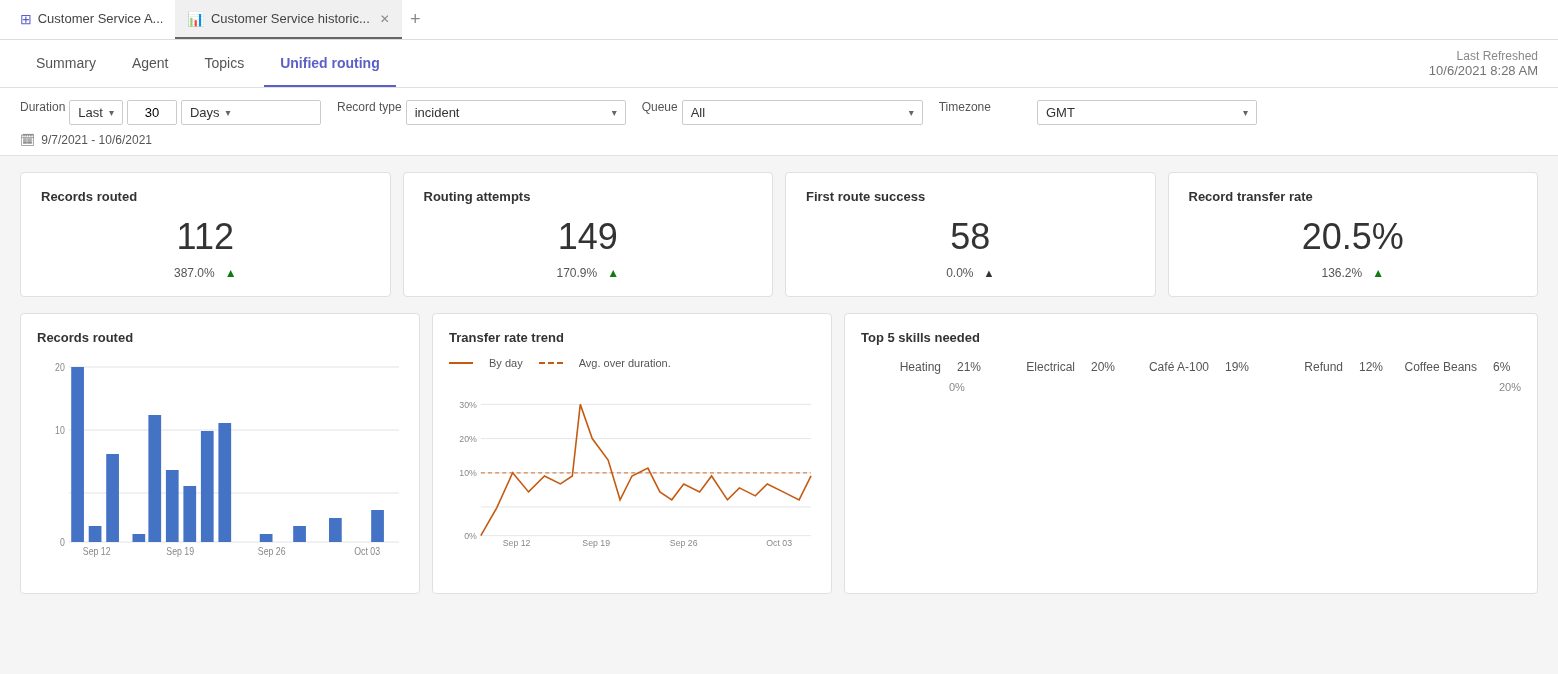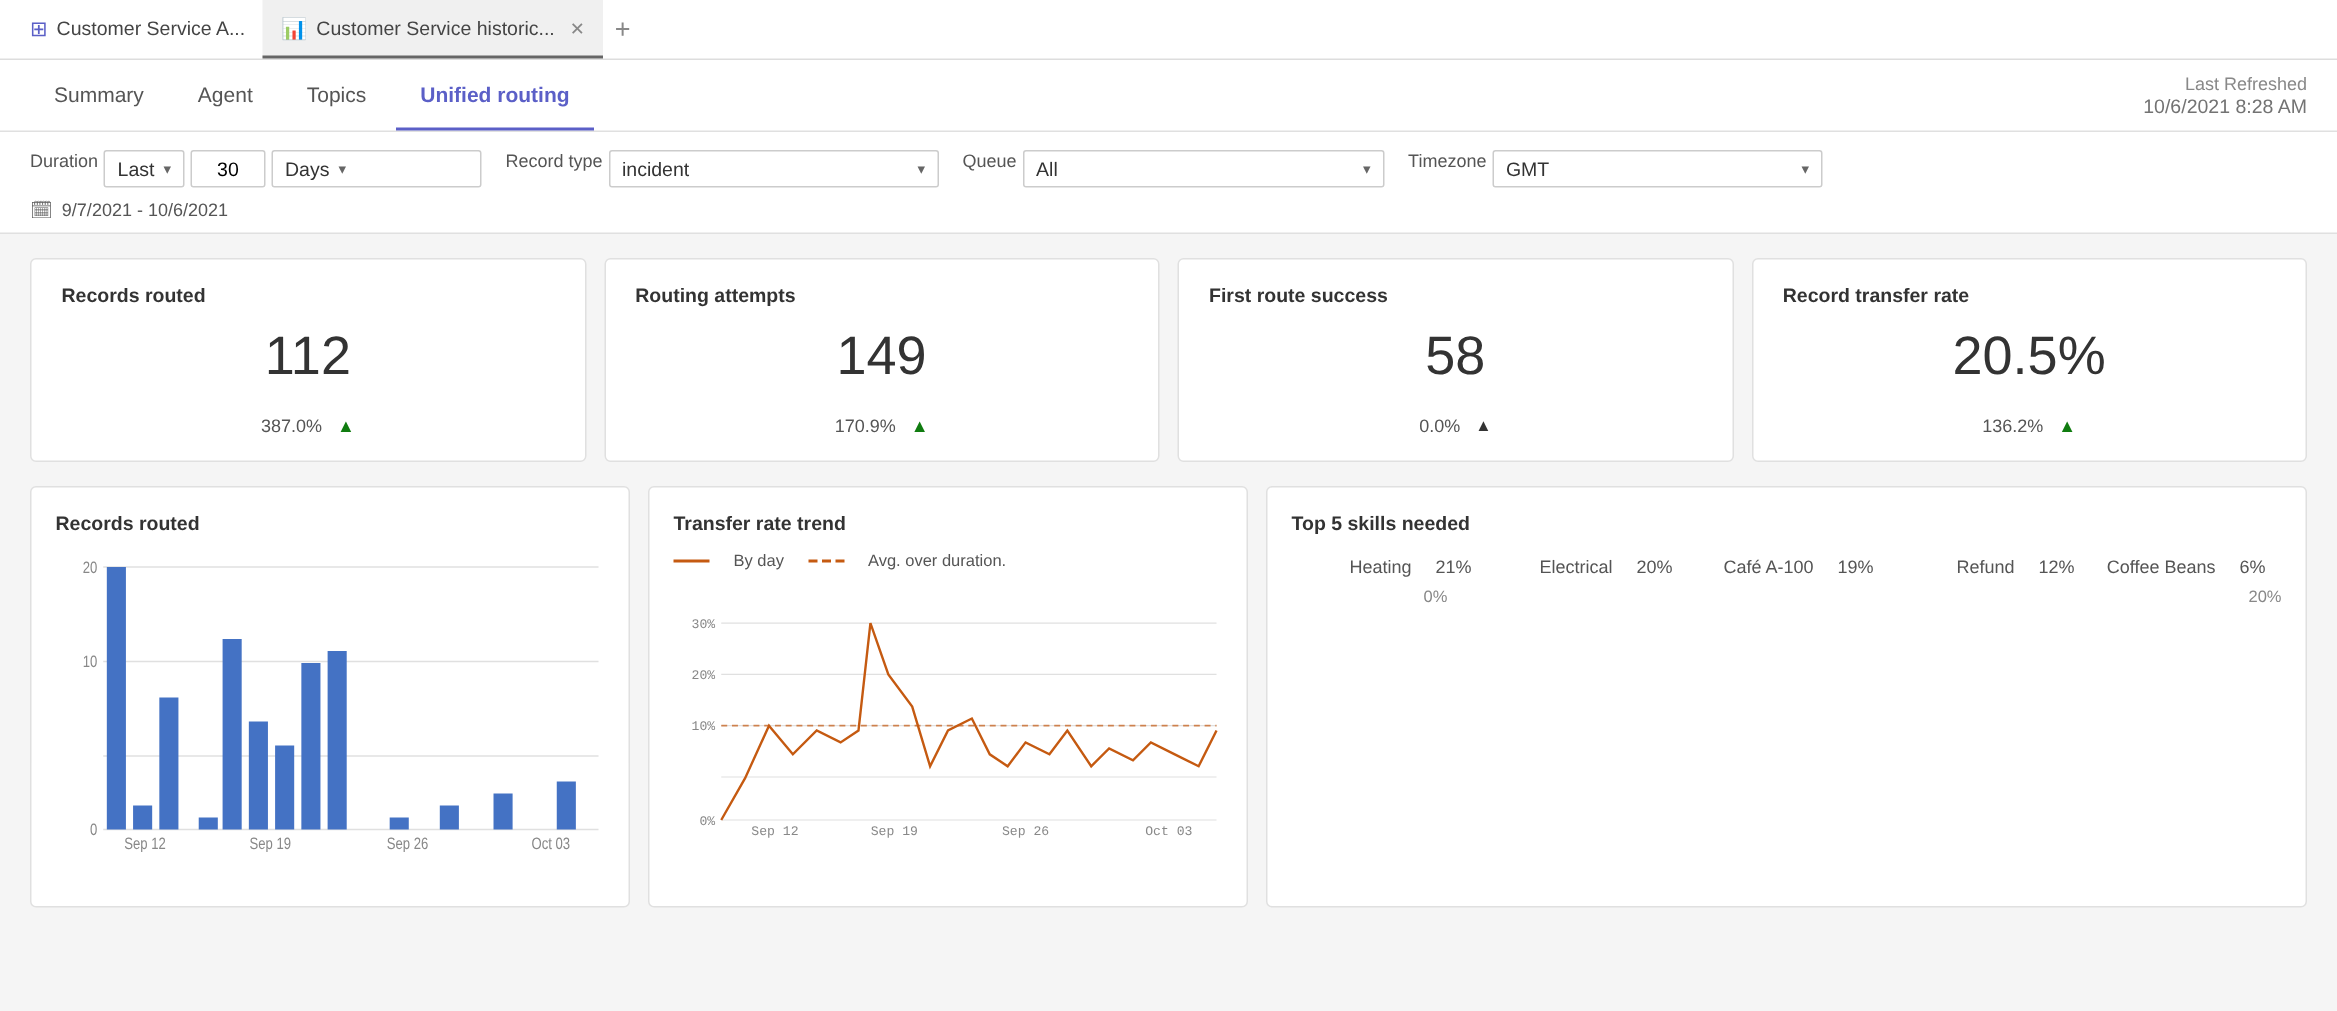--- a/index.html
+++ b/index.html
@@ -112,21 +112,21 @@
       gap: 12px;
       margin-bottom: 16px;
     }
     .kpi-card {
       background: #fff;
       border-radius: 4px;
       padding: 16px 20px;
       border: 1px solid #e0e0e0;
     }
     .kpi-title { font-size: 13px; font-weight: 600; color: #333; margin-bottom: 12px; }
-    .kpi-value { font-size: 36px; font-weight: 300; text-align: center; margin-bottom: 19px; }
+    .kpi-value { font-size: 36px; font-weight: 300; text-align: center; margin-bottom: 8px; }
     .kpi-footer { display: flex; align-items: center; justify-content: center; gap: 10px; font-size: 12px; color: #555; }
     .arrow-up-green { color: #107c10; font-size: 12px; }
     .arrow-up-black { color: #333; font-size: 11px; }
 
     
     .charts-row {
       display: grid;
       grid-template-columns: 1fr 1fr 1fr;
       gap: 12px;
     }
@@ -143,21 +143,20 @@
     .bar-chart-container {
       position: relative;
       height: 200px;
     }
     .bar-chart-svg { width: 100%; height: 100%; }
 
     
     .line-chart-container {
       position: relative;
       height: 200px;
-      font-family: Liberation Mono, monospace;
     }
     .line-chart-legend {
       display: flex;
       gap: 16px;
       font-size: 11px;
       color: #555;
       margin-bottom: 8px;
       align-items: center;
     }
     .legend-solid { width: 24px; height: 2px; background: #c55a11; display: inline-block; vertical-align: middle; }
@@ -237,21 +236,21 @@
     <div class="filter-group">
       <span class="filter-label">Queue</span>
       <div class="filter-select" style="width:241px;">
         <span>All</span>
         <span class="chevron" style="margin-left:auto;">▾</span>
       </div>
     </div>
 
     <div class="filter-group">
       <span class="filter-label">Timezone</span>
-      <div class="filter-select" style="width:220px;">
+      <div class="filter-select" style="width:220px;margin-left:42px;">
         <span>GMT</span>
         <span class="chevron" style="margin-left:auto;">▾</span>
       </div>
     </div>
   </div>
   <div class="date-range">
     <span>🗓</span>
     <span>9/7/2021 - 10/6/2021</span>
   </div>
 </div>

